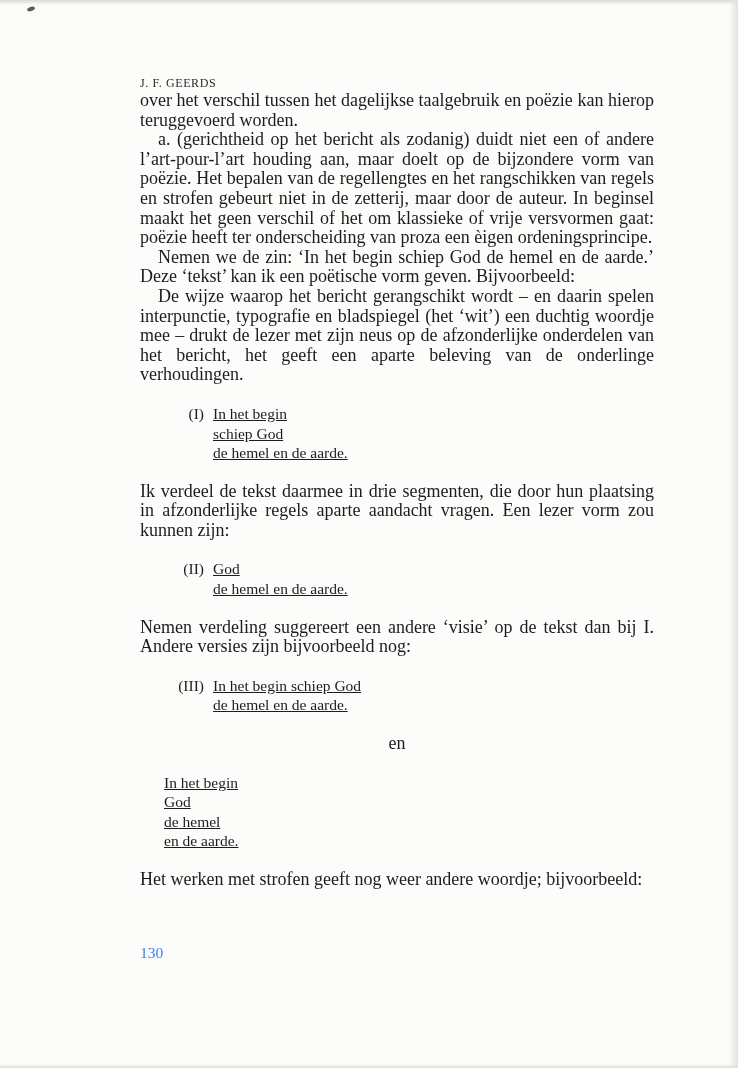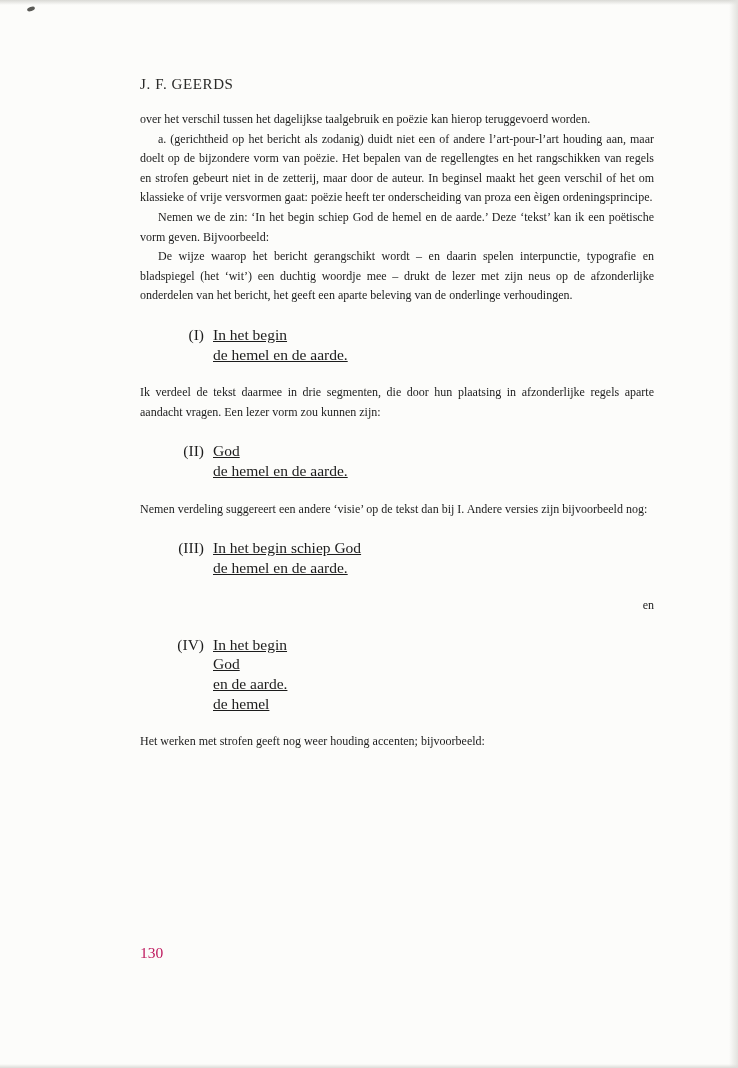--- a/index.html
+++ b/index.html
@@ -36,37 +36,36 @@
   .speck {
     position: absolute; left: 27px; top: 7px; width: 8px; height: 4px;
     background: #5a5a56; border-radius: 50%;
     transform: rotate(-18deg);
   }
   .content {
     position: relative;
     padding: 76px 84px 0 140px;
   }
   .running-head {
-    font-size: 15px;
+    font-size: 12px;
     letter-spacing: 0.6px;
     color: #2a2a28;
-    margin-bottom: 17px;
   }
   .para {
     margin: 0;
-    font-size: 12px;
+    font-size: 18px;
     line-height: 19.6px;
     text-align: justify;
   }
   .para.indent {
     text-indent: 18px;
   }
   .connector {
     margin: 19px 0;
-    text-align: right;
+    text-align: center;
   }
   .verse {
     display: flex;
     margin: 19px 0 19px 24px;
     font-size: 15.5px;
     line-height: 19.6px;
   }
   .verse-label {
     flex: none;
     width: 40px;
@@ -75,21 +74,21 @@
   }
   .verse-lines {
     flex: 1;
     text-decoration: underline;
   }
   .page-number {
     position: absolute;
     left: 140px;
     top: 944px;
     font-size: 15.5px;
-    color: #be185d;
+    color: #3b82f6;
   }
 </style>
 </head>
 <body>
 
 <div class="page">
   <div class="edge-top"></div>
   <div class="edge-right"></div>
   <div class="edge-bottom"></div>
   <div class="speck"></div>
@@ -103,20 +102,21 @@
     <p class="para indent">a. (gerichtheid op het bericht als zodanig) duidt niet een of andere l’art-pour-l’art houding aan, maar doelt op de bijzondere vorm van poëzie. Het bepalen van de regellengtes en het rangschikken van regels en strofen gebeurt niet in de zetterij, maar door de auteur. In beginsel maakt het geen verschil of het om klassieke of vrije versvormen gaat: poëzie heeft ter onderscheiding van proza een èigen ordeningsprincipe.</p>
 
     <p class="para indent">Nemen we de zin: ‘In het begin schiep God de hemel en de aarde.’ Deze ‘tekst’ kan ik een poëtische vorm geven. Bijvoorbeeld:</p>
 
     <p class="para indent">De wijze waarop het bericht gerangschikt wordt – en daarin spelen interpunctie, typografie en bladspiegel (het ‘wit’) een duchtig woordje mee – drukt de lezer met zijn neus op de afzonderlijke onderdelen van het bericht, het geeft een aparte beleving van de onderlinge verhoudingen.</p>
 
     <div class="verse">
       <span class="verse-label">(I)</span>
       <div class="verse-lines">
         <div class="verse-line">In het begin</div>
+        <div class="verse-line">schiep God</div>
         <div class="verse-line">de hemel en de aarde.</div>
       </div>
     </div>
 
     <p class="para">Ik verdeel de tekst daarmee in drie segmenten, die door hun plaatsing in afzonderlijke regels aparte aandacht vragen. Een lezer vorm zou kunnen zijn:</p>
 
     <div class="verse">
       <span class="verse-label">(II)</span>
       <div class="verse-lines">
         <div class="verse-line">God</div>
@@ -130,27 +130,26 @@
       <span class="verse-label">(III)</span>
       <div class="verse-lines">
         <div class="verse-line">In het begin schiep God</div>
         <div class="verse-line">de hemel en de aarde.</div>
       </div>
     </div>
 
     <p class="para connector">en</p>
 
     <div class="verse">
-      <span class="verse-label">(IV)</span>
       <div class="verse-lines">
         <div class="verse-line">In het begin</div>
         <div class="verse-line">God</div>
+        <div class="verse-line">de hemel</div>
         <div class="verse-line">en de aarde.</div>
-        <div class="verse-line">de hemel</div>
       </div>
     </div>
 
-    <p class="para">Het werken met strofen geeft nog weer houding accenten; bijvoorbeeld:</p>
+    <p class="para">Het werken met strofen geeft nog weer andere woordje; bijvoorbeeld:</p>
 
   </div>
 
   <div class="page-number">130</div>
 </div>
 
 </body></html>

